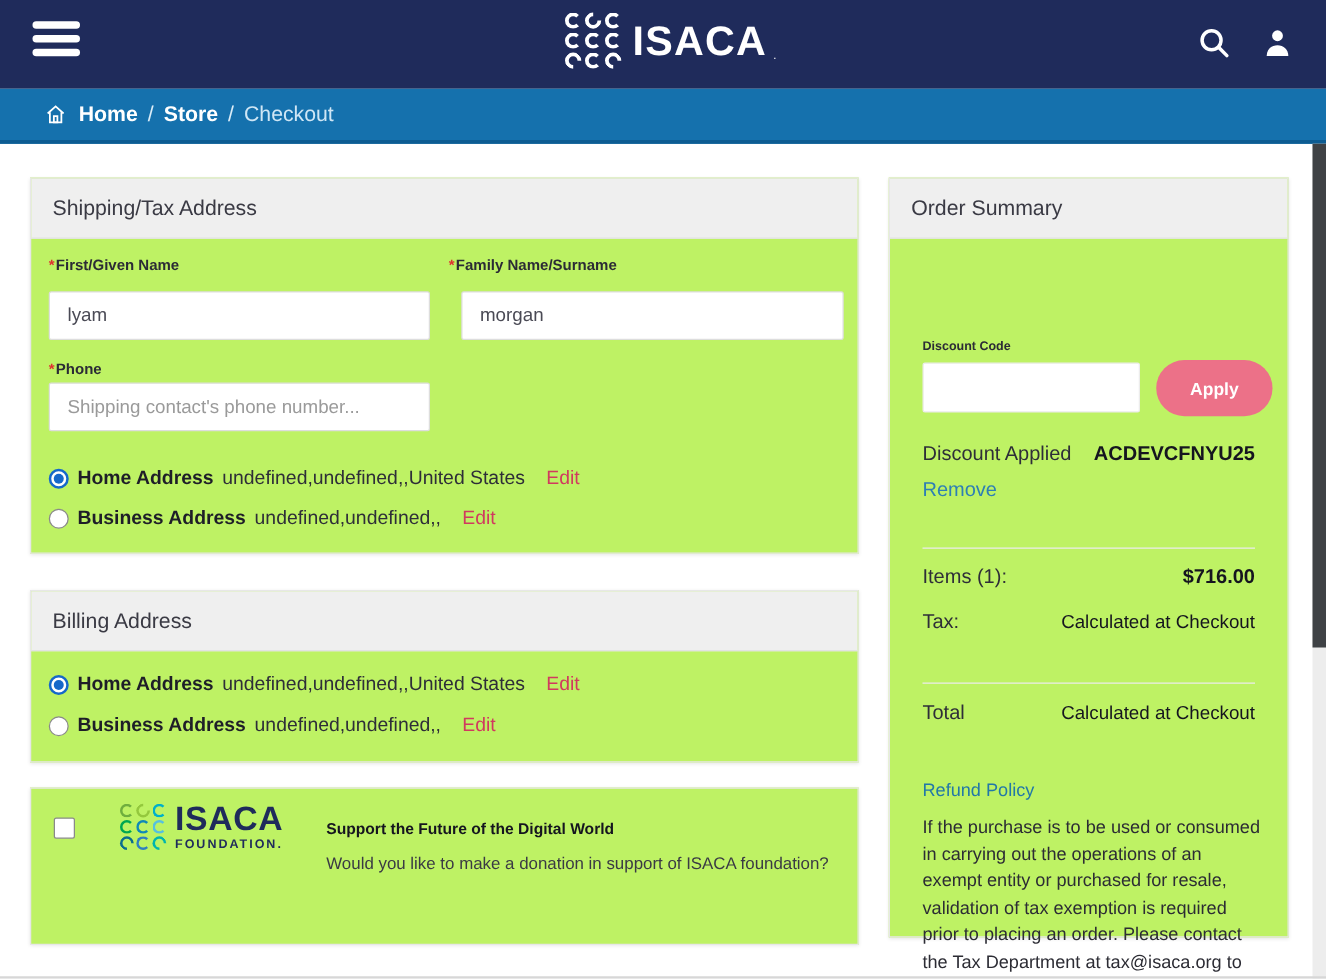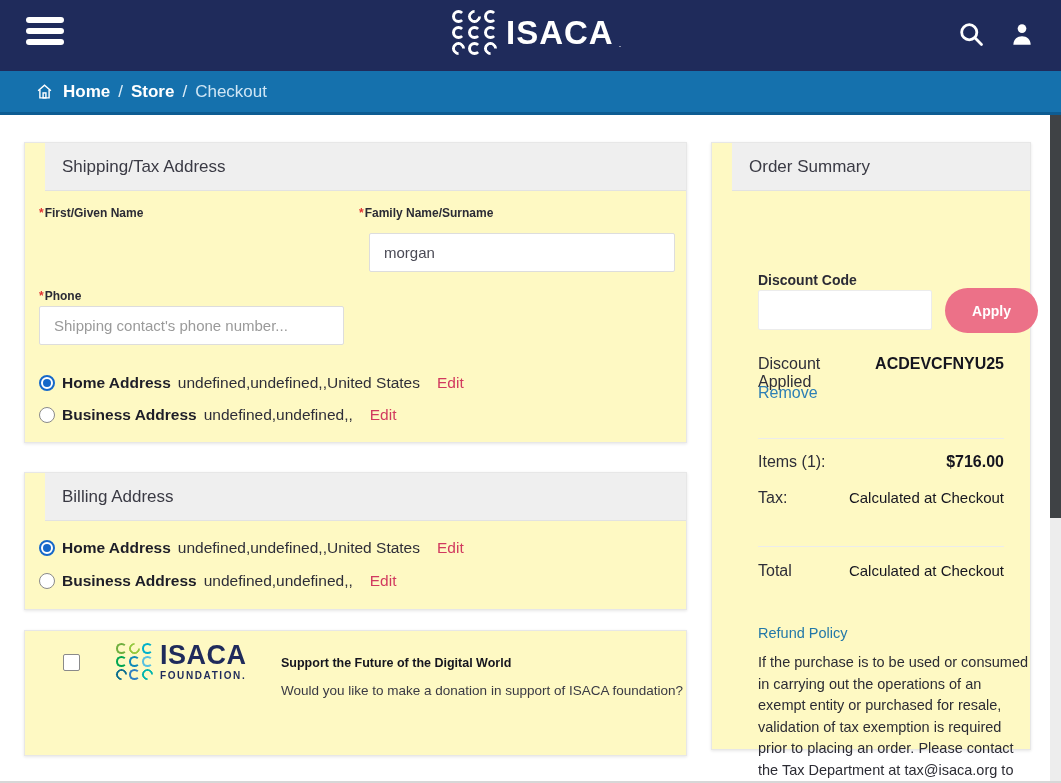--- a/index.html
+++ b/index.html
@@ -26,22 +26,22 @@
   
   .breadcrumb { position:absolute; top:71px; left:0; width:1061px; height:44px;
     background:#1571ad; border-bottom:3px solid #0d5c92; display:flex; align-items:center;
     padding-left:36px; color:#fff; font-size:17px; gap:8px; }
   .breadcrumb .crumb-bold { font-weight:bold; color:#fff; cursor:pointer; }
   .breadcrumb .sep { color:#dcedf8; }
   .breadcrumb .crumb-current { color:#cfe6f5; }
   .home-ic { margin-right:2px; display:flex; }
 
   
-  .panel { position:absolute; background:#fef9c3; border:1px solid #e7e7e7;
-    box-shadow:0 1px 3px rgba(0,0,0,.10);padding-left:20px; }
+  .panel { position:absolute; background:#bef264; border:1px solid #e7e7e7;
+    box-shadow:0 1px 3px rgba(0,0,0,.10); }
   .panel-head { height:48px; background:#efefef; display:flex; align-items:center;
     padding-left:17px; font-size:17px; color:#3a3a44; border-bottom:1px solid #e2e2e2; }
 
   .p-shipping { left:24px; top:142px; width:663px; height:301px; }
   .p-billing  { left:24px; top:472px; width:663px; height:138px; }
   .p-donate   { left:24px; top:630px; width:663px; height:126px; }
   .p-order    { left:711px; top:142px; width:320px; height:608px; }
 
   
   .form-row { position:absolute; }
@@ -75,21 +75,21 @@
   .fcube i.n3 { border-bottom-color:transparent!important; transform:rotate(-45deg); }
   .fcube i.n4 { border-left-color:transparent!important; transform:rotate(180deg); }
   .fword { display:flex; flex-direction:column; line-height:1; }
   .fword .t1 { font-size:27px; font-weight:bold; color:#1f2b5b; letter-spacing:.5px; }
   .fword .t2 { font-size:10px; font-weight:bold; color:#1f2b5b; letter-spacing:1.6px; margin-top:2px; }
   .donate-head { position:absolute; left:236px; top:25px; font-size:12.5px; font-weight:bold; color:#15151f; }
   .donate-q { position:absolute; left:236px; top:52px; font-size:13.5px; color:#3a3a44; }
 
   
   .os-body { position:relative; padding:0 26px; }
-  .os-disc-label { position:absolute; left:26px; top:81px; font-size:14px; font-weight:bold; color:#2b2b35; }
+  .os-disc-label { position:absolute; left:26px; top:81px; font-size:10px; font-weight:bold; color:#2b2b35; }
   .os-disc-input { position:absolute; left:26px; top:99px; width:174px; height:40px;
     border:1px solid #ececec; border-radius:2px; font-size:15px; padding:0 10px; outline:none;
     font-family:"Liberation Sans", sans-serif; }
   .apply-btn { position:absolute; left:213px; top:97px; width:93px; height:45px;
     background:#ec7188; border:none; border-radius:23px; color:#fff; font-size:14px;
     font-weight:bold; cursor:pointer; font-family:"Liberation Sans", sans-serif; }
   .os-row { position:absolute; left:26px; right:26px; display:flex; justify-content:space-between; align-items:baseline; }
   .os-lab { font-size:16px; color:#2e2e38; }
   .os-val { font-size:16px; font-weight:bold; color:#15151f; }
   .os-val-sm { font-size:15px; font-weight:normal; color:#15151f; }
@@ -160,20 +160,23 @@
     <span class="crumb-bold">Store</span>
     <span class="sep">/</span>
     <span class="crumb-current">Checkout</span>
   </div>
 
   <div class="panel p-shipping">
     <div class="panel-head">Shipping/Tax Address</div>
 
     <div class="form-row" style="left:14px; top:60px;">
       <span class="req">*</span><span class="fld-label">First/Given Name</span>
+    </div>
+    <div class="form-row" style="left:14px; top:90px; width:305px;">
+      <input class="txt-input" type="text" value="lyam" style="">
     </div>
 
     <div class="form-row" style="left:334px; top:60px;">
       <span class="req">*</span><span class="fld-label">Family Name/Surname</span>
     </div>
     <div class="form-row" style="left:344px; top:90px; width:306px;">
       <input class="txt-input" type="text" value="morgan" style="">
     </div>
 
     <div class="form-row" style="left:14px; top:143px;">

